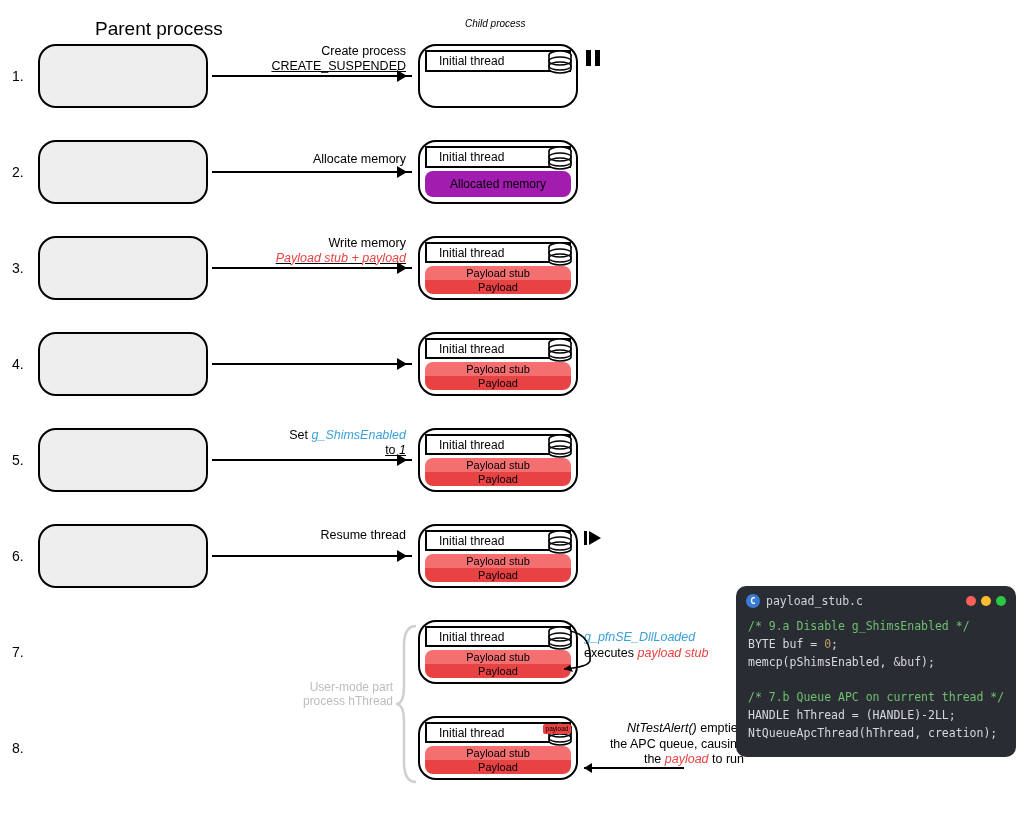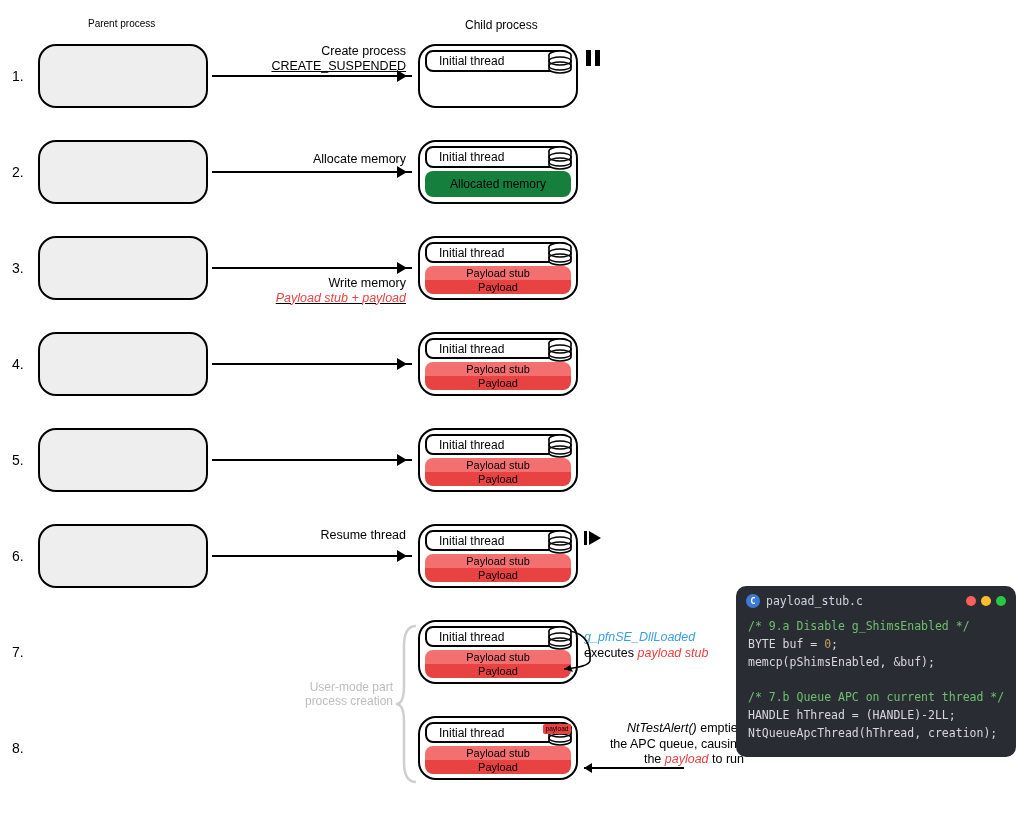--- a/index.html
+++ b/index.html
@@ -6,22 +6,22 @@
   body {
     font-family: -apple-system, "Segoe UI", Arial, sans-serif;
     background: #fff;
     width: 1024px;
     height: 817px;
     position: relative;
     font-size: 13px;
     color: #000;
   }
   .headers { position: absolute; top: 18px; left: 0; width: 700px; }
-  .hdr-parent { position: absolute; left: 88px; font-size: 10px; }
-  .hdr-child { position: absolute; left: 465px; font-size: 12px; }
+  .hdr-parent { position: absolute; left: 95px; font-size: 19px; }
+  .hdr-child { position: absolute; left: 465px; font-size: 10px; font-style: italic; }
 
   .row {
     position: absolute;
     left: 0;
     width: 700px;
     height: 72px;
   }
   .row-num {
     position: absolute;
     left: 12px;
@@ -75,21 +75,21 @@
     border-radius: 18px;
     background: #fff;
     padding: 4px 5px;
     display: flex;
     flex-direction: column;
     gap: 3px;
     justify-content: flex-start;
   }
   .thread-pill {
     border: 2px solid #000;
-    border-radius: 8px;
+    border-radius: 0;
     height: 22px;
     font-size: 12px;
     display: flex;
     align-items: center;
     padding-left: 12px;
     position: relative;
     background: #fff;
   }
   .stack-icon {
     position: absolute;
@@ -100,21 +100,21 @@
   }
   .mem-block {
     border-radius: 8px;
     height: 26px;
     font-size: 12px;
     display:flex; align-items:center; justify-content:center;
     text-align:center;
     line-height:1.0;
     flex-direction: column;
   }
-  .mem-teal { background: #15803d; color:#000; }
+  .mem-teal { background: #a21caf; color:#000; }
   .mem-split { height: 28px; padding:0; }
   .mem-split .half { height:14px; width:100%; display:flex; align-items:center; justify-content:center; font-size:11px;}
   .mem-split .top { background:#f47070; border-top-left-radius:8px; border-top-right-radius:8px;}
   .mem-split .bot { background:#e94242; border-bottom-left-radius:8px; border-bottom-right-radius:8px;}
 
   .italic-cyan { color:#3aa0d8; font-style:italic; }
   .italic-red { color:#e94242; font-style:italic; }
   .italic-plain { font-style: italic; }
 
   .pause-icon, .play-icon {
@@ -262,21 +262,21 @@
               <use href="#stack-cylinder"></use>
             </svg></span>
         </div>
         <div class="mem-block mem-teal">Allocated memory</div>
       </div>
     </div>
     <div class="row" style="top: 232px;">
       <div class="row-num">3.</div>
       <div class="parent-box"></div>
       <div class="arrow"></div>
-      <div class="arrow-label" style="top: 4px; margin-top: 40px;">
+      <div class="arrow-label" style="top: 4px;">
         <span class="ln1">Write memory</span>
         <span class="ln2"><span class="italic-red">Payload stub</span><span class="italic-red"> + </span><span class="italic-red">payload</span></span>
       </div>
       <div class="child-box">
         <div class="thread-pill">
           <span>Initial thread</span>
           <span class="stack-icon"><svg width="26" height="26">
               <use href="#stack-cylinder"></use>
             </svg></span>
         </div>
@@ -300,20 +300,24 @@
         <div class="mem-block mem-split">
           <div class="half top">Payload stub</div>
           <div class="half bot">Payload</div>
         </div>
       </div>
     </div>
     <div class="row" style="top: 424px;">
       <div class="row-num">5.</div>
       <div class="parent-box"></div>
       <div class="arrow"></div>
+      <div class="arrow-label" style="top: 4px;">
+        <span class="ln1"><span>Set </span><span class="italic-cyan">g_ShimsEnabled</span></span>
+        <span class="ln2"><span>to </span><span class="italic-plain">1</span></span>
+      </div>
       <div class="child-box">
         <div class="thread-pill">
           <span>Initial thread</span>
           <span class="stack-icon"><svg width="26" height="26">
               <use href="#stack-cylinder"></use>
             </svg></span>
         </div>
         <div class="mem-block mem-split">
           <div class="half top">Payload stub</div>
           <div class="half bot">Payload</div>
@@ -375,21 +379,21 @@
         </div>
       </div>
     </div>
   </div>
 
 <svg class="brace" viewBox="0 0 26 160">
   <path d="M22 2 Q10 2 10 22 V62 Q10 80 2 80 Q10 80 10 98 V138 Q10 158 22 158" fill="none" stroke="#cfcfcf" stroke-width="2.5"></path>
 </svg>
 <div class="brace-label">
   <span>User-mode part</span><br>
-  <span>process creation</span>
+  <span>process hThread</span>
 </div>
 
 <div class="side-text-7">
   <span class="italic-cyan">g_pfnSE_DllLoaded</span><br>
   <span>executes </span><span class="italic-red">payload stub</span>
 </div>
 
 <div class="side-text-8">
   <span class="italic-plain">NtTestAlert()</span><span> empties</span><br>
   <span>the APC queue, causing</span><br>

